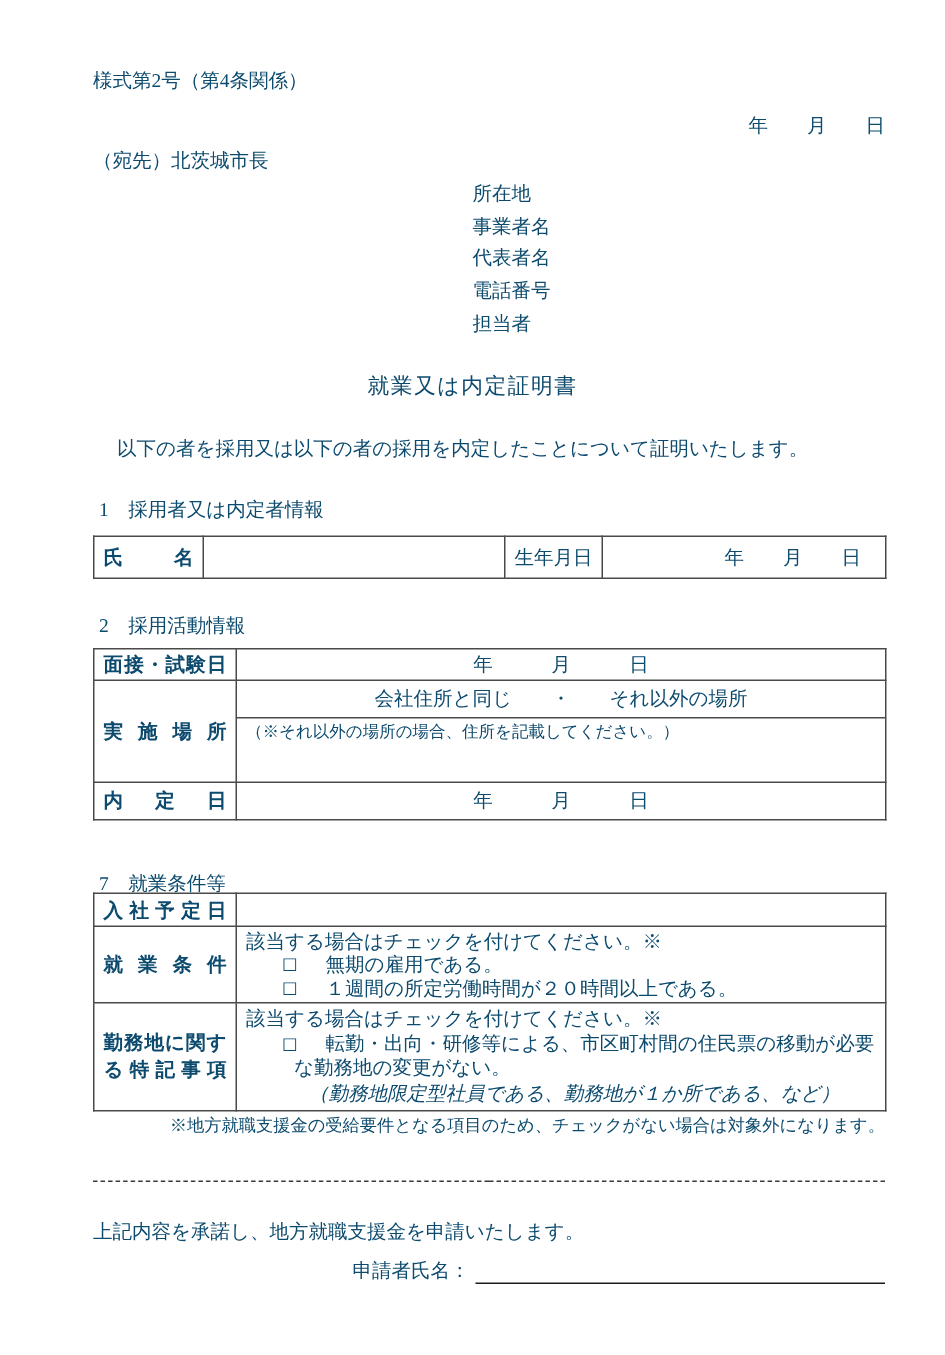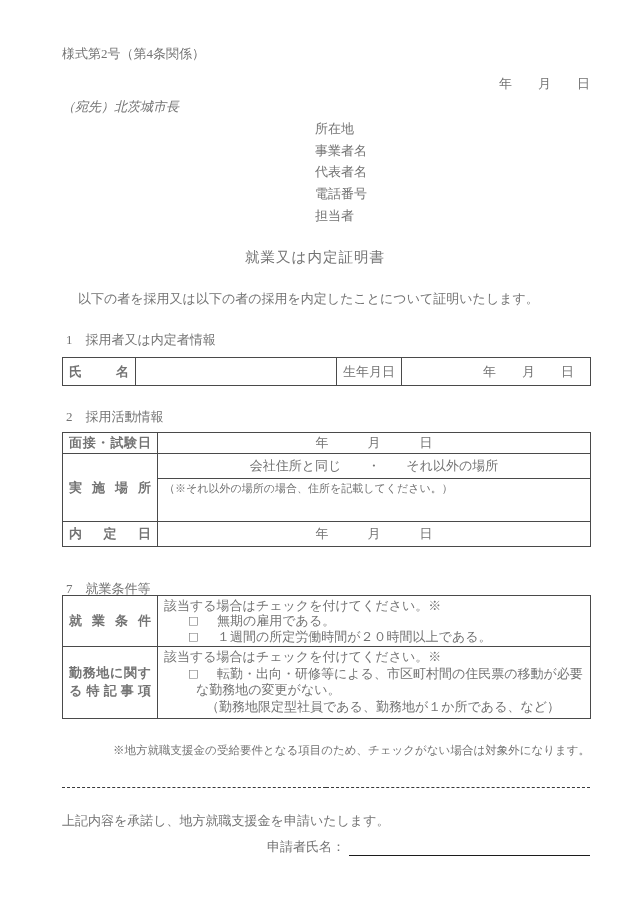--- a/index.html
+++ b/index.html
@@ -1,26 +1,26 @@
 <!DOCTYPE html>
 <html><head>
 <meta charset="utf-8">
 <style>
   html,body { margin:0; padding:0; background:#ffffff; }
   .page {
     position:relative; width:630px; height:903px; background:#fff;
     font-family:"Liberation Serif","DejaVu Serif",serif;
-    font-size:13px; color:#737373; overflow:hidden;
+    font-size:13px; color:#0c4a6e; overflow:hidden;
   }
   .abs { position:absolute; white-space:nowrap; }
 
   
   .form-number { left:62px; top:45px; }
   .date-top { right:40px; top:75px; }
-  .addressee { left:62px; top:98px;font-style:italic; }
+  .addressee { left:62px; top:98px; }
   .sender { left:315px; top:118px; line-height:21.7px; }
   .doc-title { left:0; right:0; top:248px; text-align:center; font-size:14.5px; letter-spacing:1px; }
   .intro { left:78px; top:290px; }
   .sec-h { font-size:13px; }
   .h1 { left:66px; top:331px; }
   .h2 { left:66px; top:408px; }
   .h3 { left:66px; top:580px; }
 
   
   table { border-collapse:collapse; table-layout:fixed; position:absolute; left:62px; width:528px; background:#fff; }
@@ -36,29 +36,29 @@
   .loc-cell { padding:0; vertical-align:top; }
   .loc-choice { height:24px; line-height:24px; border-bottom:1px solid #4a4a4a; text-align:center; }
   .loc-note { height:40px; padding:2px 6px 0; font-size:11px; line-height:14px; }
 
   .lines-cell { padding:2px 6px; vertical-align:top;margin-top:33px; }
   .ln { line-height:15.4px; white-space:nowrap; }
   .ln3 { line-height:16.6px; }
   .chk-line { display:flex; padding-left:24px; }
   .cb { display:inline-block; width:13px; margin-right:16px; font-family:"DejaVu Sans",sans-serif; font-size:11px; }
   .cont { padding-left:32px; }
-  .paren-note { padding-left:42px; }
+  .paren-note { padding-left:42px;font-style:italic; }
 
   
   .req-note { right:40px; top:743px; font-size:11.5px; }
   .divider { left:62px; right:40px; top:787px; display:flex; align-items:center; }
   .dash { flex:1; border-top:1.5px dashed #3a3a3a; height:0; }
   .divider-label { flex:none; padding:0 6px; }
   .consent { left:62px; top:812px; }
-  .applicant { left:235px; right:40px; top:838px; display:flex; align-items:flex-end;margin-left:32px; }
+  .applicant { left:235px; right:40px; top:838px; display:flex; align-items:flex-end; }
   .sig-line { flex:1; border-bottom:1px solid #1c1c1c; height:16px; margin-left:4px; }
 </style>
 </head>
 <body>
 
 <div class="page">
 
   <div class="abs form-number">様式第2号（第4条関係）</div>
   <div class="abs date-top">年　　月　　日</div>
   <div class="abs addressee">（宛先）北茨城市長</div>
@@ -117,20 +117,24 @@
   </tbody>
     </table>
 
   <div class="abs sec-h h3">7　就業条件等</div>
   <table class="t3">
     <colgroup>
         <col style="width:95px">
         <col style="width:433px">
       </colgroup>
     <tbody>
+        <tr style="height:22px">
+      <td class="jlabel">入社予定日</td>
+      <td></td>
+    </tr>
     <tr style="height:49px">
       <td class="jlabel">就業条件</td>
       <td class="lines-cell">
         <div class="ln">該当する場合はチェックを付けてください。※</div>
         <div class="ln chk-line">
           <span class="cb">□</span>
           <span>無期の雇用である。</span>
         </div>
         <div class="ln chk-line">
           <span class="cb">□</span>

